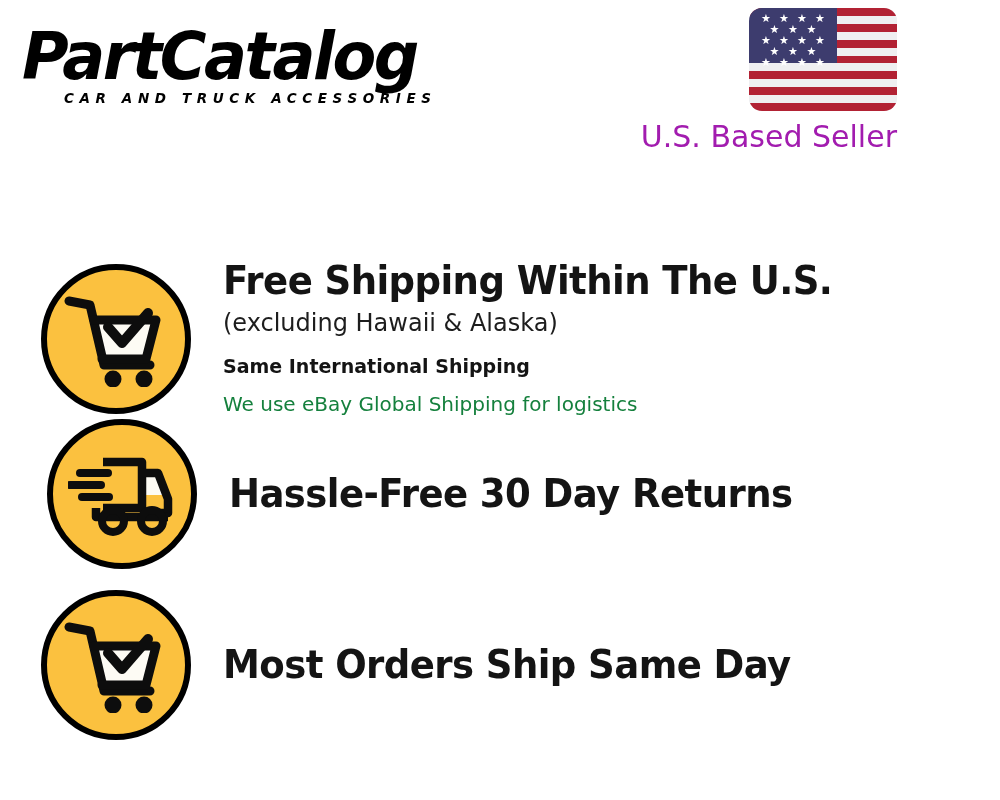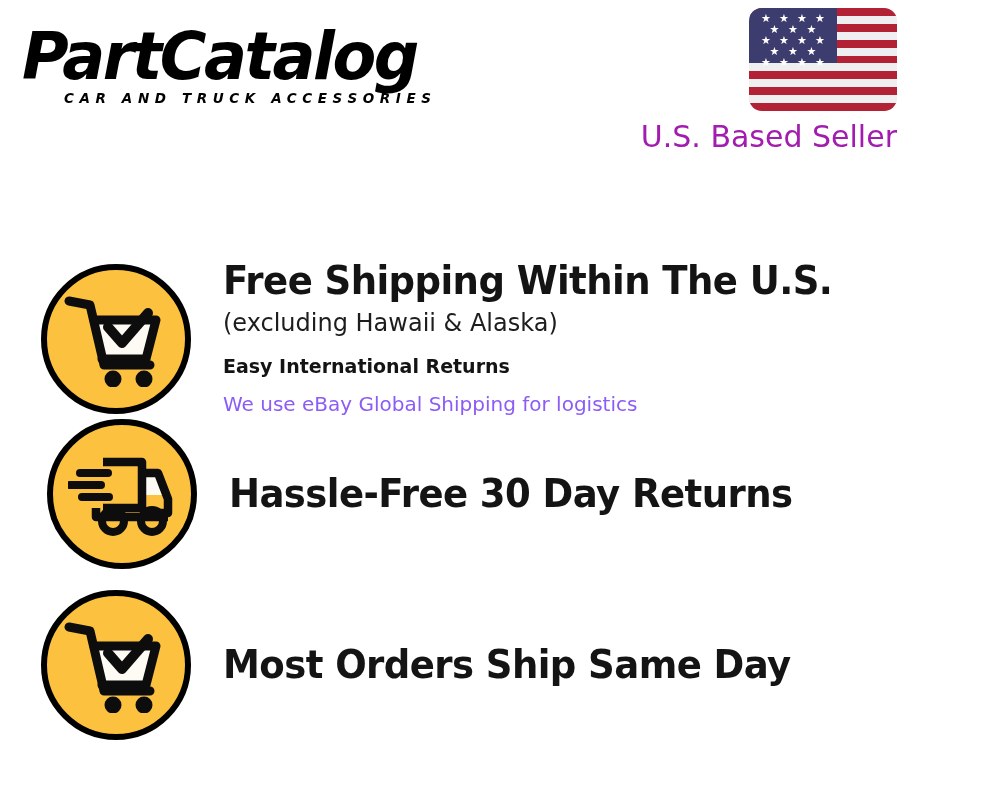--- a/index.html
+++ b/index.html
@@ -180,21 +180,21 @@
     font-size: 19px;
     line-height: 1.3;
     color: #141414;
     margin-top: 14px;
     white-space: nowrap;
   }
   .feat-sub3 {
     font-family: "DejaVu Sans", sans-serif;
     font-size: 20px;
     line-height: 1.35;
-    color: #8b5cf6;
+    color: #15803d;
     margin-top: 12px;
     white-space: nowrap;
   }
 </style>
 </head>
 <body>
 
 <div class="header">
 
   <div class="brand">
@@ -269,21 +269,21 @@
 
         <path d="M44 36 L58 52 L84 22" fill="none" stroke="#0d0d0d" stroke-width="10" stroke-linecap="round" stroke-linejoin="round"></path>
 
         <circle cx="49" cy="88" r="8.5" fill="#0d0d0d"></circle>
         <circle cx="80" cy="88" r="8.5" fill="#0d0d0d"></circle>
       </svg>
     </div>
     <div class="feature-text">
       <div class="feat-title">Free Shipping Within The U.S.</div>
       <div class="feat-sub">(excluding Hawaii &amp; Alaska)</div>
-      <div class="feat-sub2-bold">Easy International Returns</div>
+      <div class="feat-sub2-bold">Same International Shipping</div>
       <div class="feat-sub3">We use eBay Global Shipping for logistics</div>
     </div>
   </div>
 
   <div class="feature-row" id="row-1">
     <div class="badge-circle">
       <svg width="108" height="86" viewBox="0 0 108 86" aria-hidden="true">
 
         <polygon points="76,26 91,26 95,44 76,44" fill="#FDFBF4"></polygon>
 

